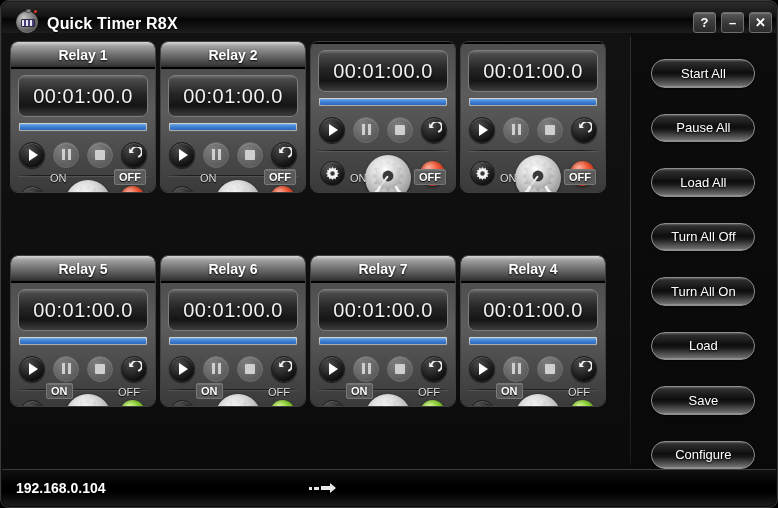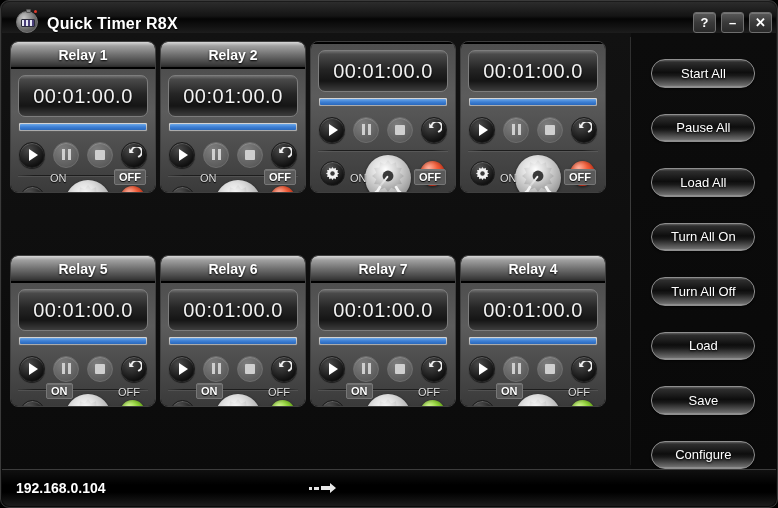--- a/index.html
+++ b/index.html
@@ -793,22 +793,22 @@
             </div>
           </div>
         </div>
       <div id="grid-right-edge"></div>
     </div>
 
     <div id="side-panel">
         <div class="sbtn">Start All</div>
         <div class="sbtn">Pause All</div>
         <div class="sbtn">Load All</div>
+        <div class="sbtn">Turn All Off</div>
         <div class="sbtn">Turn All On</div>
-        <div class="sbtn">Turn All Off</div>
         <div class="sbtn">Load</div>
         <div class="sbtn">Save</div>
         <div class="sbtn">Configure</div>
       </div>
 
   </div>
 
   <div id="statusbar">
     <div id="ip-text">192.168.0.104</div>
     <div id="conn-indicator">

